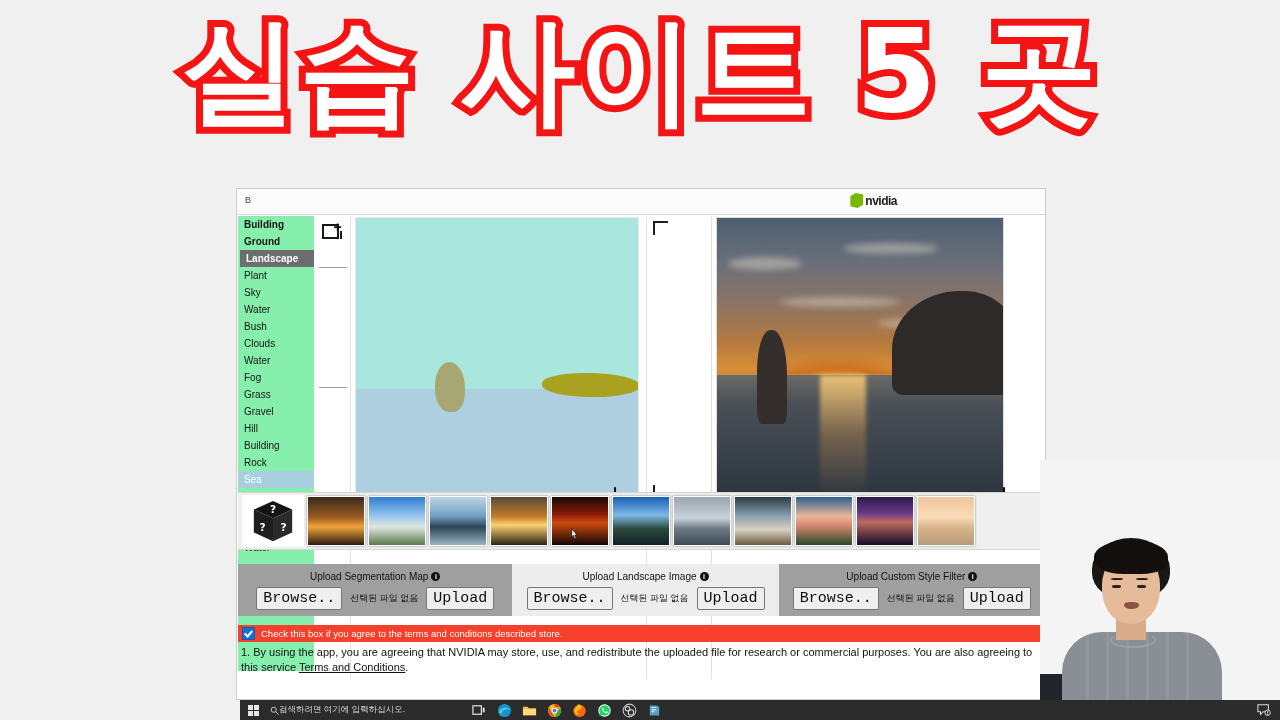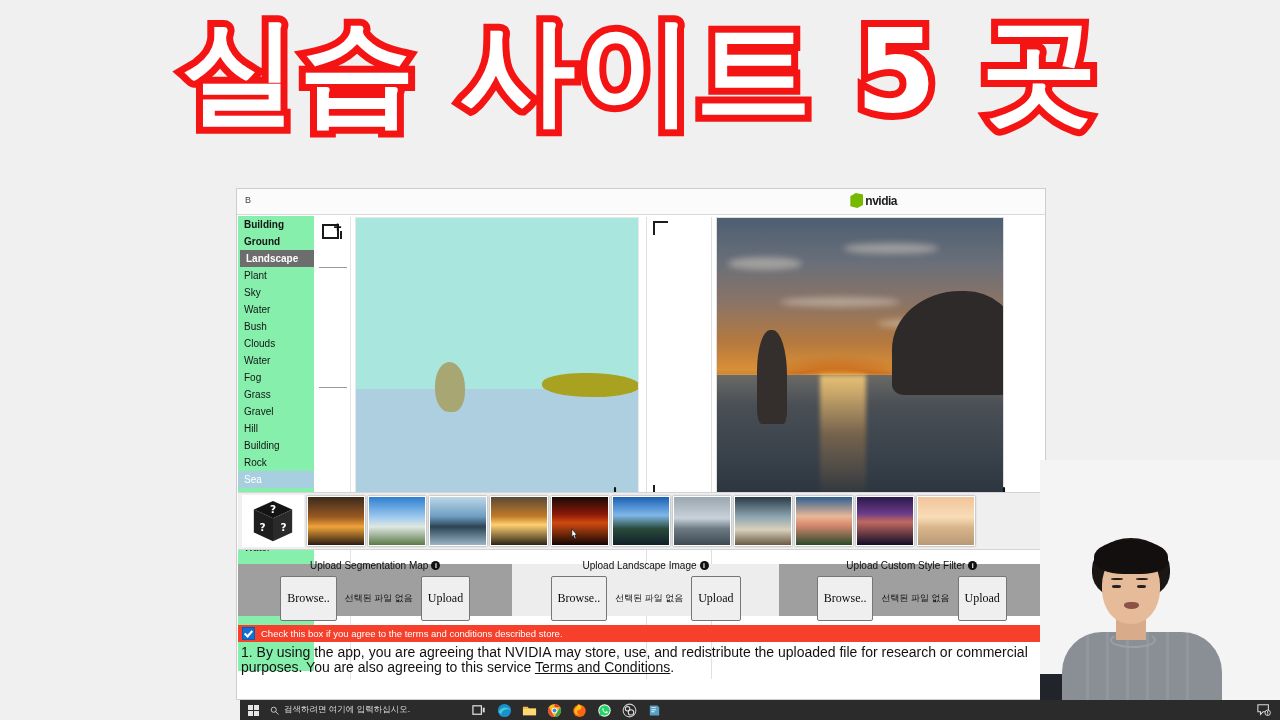--- a/index.html
+++ b/index.html
@@ -186,50 +186,50 @@
   .up-card.light{background:#ededed;}
   .up-title{font-size:10px;color:#101010;margin-bottom:5px;white-space:nowrap;}
   .up-info{
     display:inline-block;width:9px;height:9px;border-radius:50%;
     background:#111;color:#fff;font-size:7px;line-height:9px;text-align:center;
     font-weight:bold;margin-left:3px;vertical-align:1px;
   }
   .up-controls{display:flex;align-items:center;gap:8px;}
   .btn-sm{
     background:#efefef;border:1px solid #767676;border-radius:2px;
-    font-size:12px;padding:14px 6px;color:#0c0c0c;cursor:pointer;
-    font-family:Liberation Serif, serif;white-space:nowrap;
+    font-size:15px;padding:2px 6px;color:#0c0c0c;cursor:pointer;
+    font-family:Liberation Mono, monospace;white-space:nowrap;
   }
   .nofile{font-size:9px;color:#111;white-space:nowrap;}
 
   
   .terms-bar{
     position:absolute;left:1px;top:436px;width:807px;height:17px;
     background:#f6402c;display:flex;align-items:center;padding-left:4px;box-sizing:border-box;
   }
   .chk{
     width:11px;height:11px;background:#1170d4;border:1px solid #0b5bb0;
     display:flex;align-items:center;justify-content:center;margin-right:6px;cursor:pointer;
   }
   .chk:after{content:"";width:3px;height:6px;border:solid #fff;border-width:0 2px 2px 0;transform:rotate(42deg);margin-bottom:1px;}
   .terms-bar-text{font-size:9.5px;color:#fff;white-space:nowrap;}
   .terms-body{
     position:absolute;left:4px;top:456px;width:800px;
-    font-size:14px;color:#111;line-height:15px;
+    font-size:11px;color:#111;line-height:15px;
   }
   .terms-body a{color:#111;text-decoration:underline;}
 
   
   .taskbar{
     position:absolute;left:240px;top:700px;width:1040px;height:20px;
     background:#2b2b2b;display:flex;align-items:center;z-index:8;
   }
   .tb-start{width:26px;display:flex;align-items:center;justify-content:center;cursor:pointer;}
   .tb-search{
-    display:flex;align-items:center;gap:5px;font-size:8.5px;color:#dcdcdc;
+    display:flex;align-items:center;font-size:8.5px;color:#dcdcdc;
     padding-left:4px;width:190px;cursor:text;
   }
   .tb-icons{display:flex;align-items:center;gap:10px;margin-left:12px;}
   .tb-ico{width:15px;height:15px;position:relative;cursor:pointer;}
   .tb-right{margin-left:auto;padding-right:8px;display:flex;align-items:center;}
 
   
   .webcam{
     position:absolute;left:1040px;top:460px;width:240px;height:245px;
     overflow:hidden;z-index:7;background:#f2f2f2;

